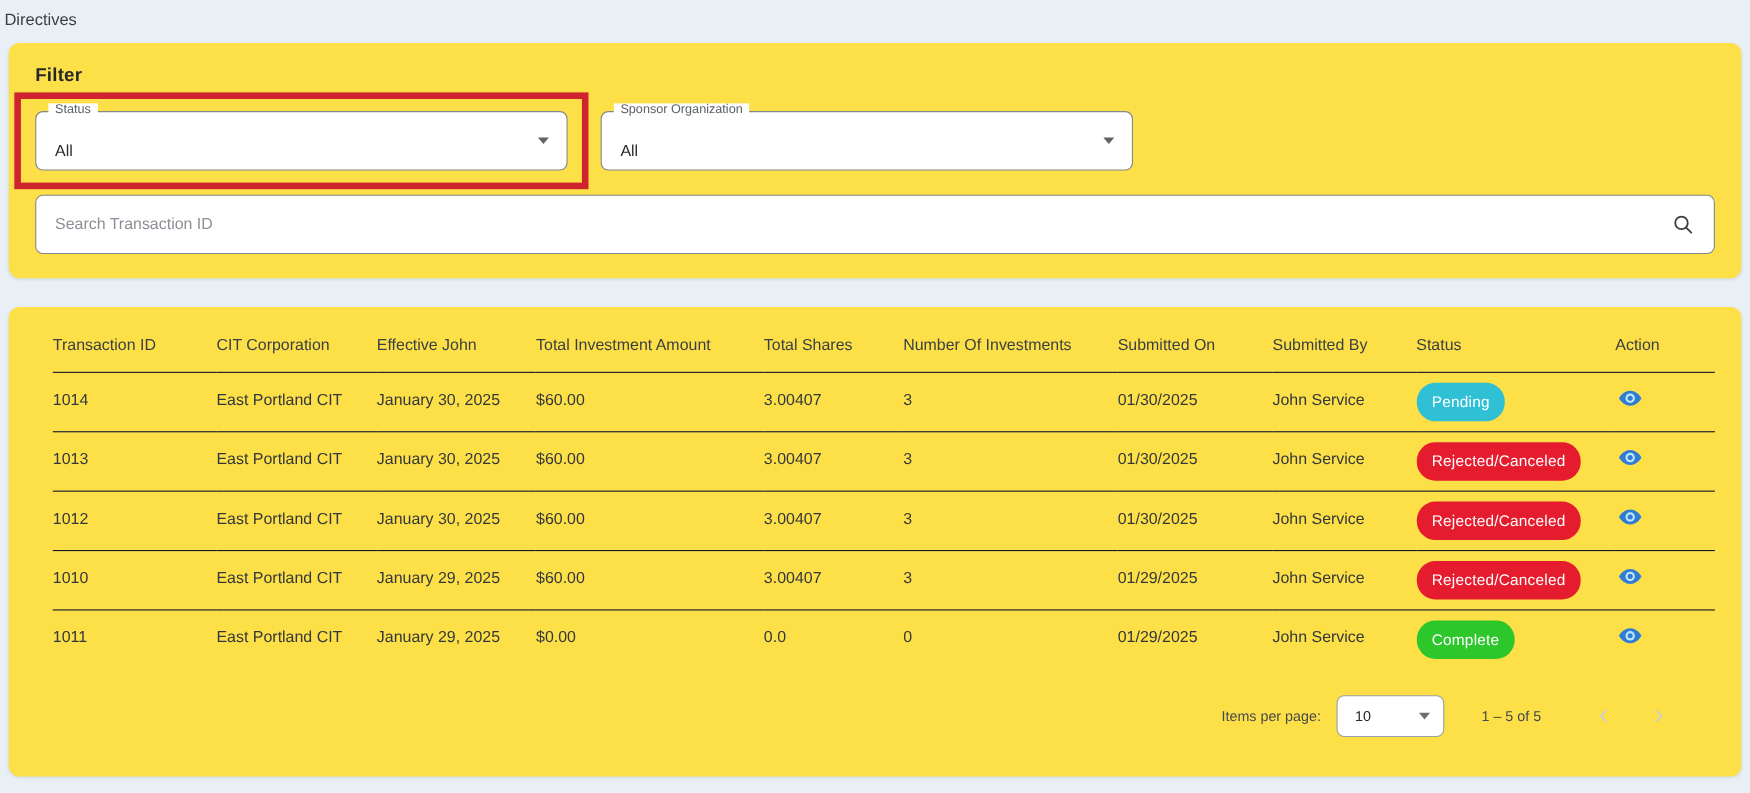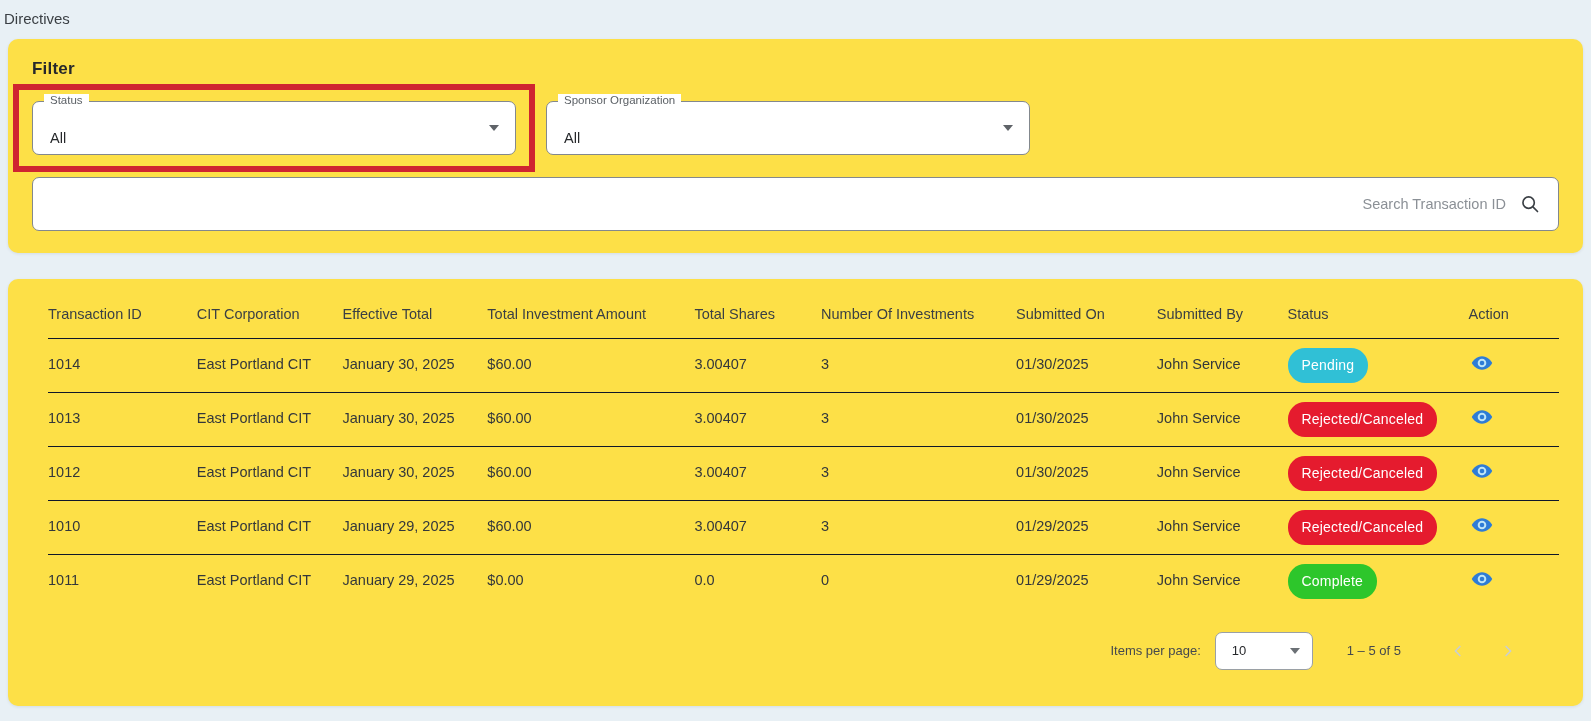--- a/index.html
+++ b/index.html
@@ -80,21 +80,20 @@
     width: 100%;
     height: 54px;
     border: 1px solid #83888d;
     border-radius: 7px;
     padding: 0 52px 0 17px;
     font-size: 14.5px;
     font-family: "Liberation Sans", sans-serif;
     color: #26282b;
     outline: none;
     background: #fff;
-    text-align: right;
   }
   .search-field input::placeholder { color: #8b9096; }
   .search-icon-btn {
     position: absolute;
     right: 14px; top: 50%;
     transform: translateY(-50%);
     background: none; border: none; padding: 4px;
     cursor: pointer; line-height: 0;
   }
 
@@ -213,21 +212,21 @@
           <col style="width:194px">
         <col style="width:140px">
           <col style="width:130px">
           <col style="width:180px">
         <col style="width:90px">
       </colgroup>
       <thead>
         <tr id="table-head-row">
             <th>Transaction ID</th>
             <th>CIT Corporation</th>
-            <th>Effective Total</th>
+            <th>Effective John</th>
             <th>Total Investment Amount</th>
             <th>Total Shares</th>
             <th>Number Of Investments</th>
             <th>Submitted On</th>
             <th>Submitted By</th>
             <th>Status</th>
             <th>Action</th>
           </tr>
       </thead>
       <tbody id="table-body">

